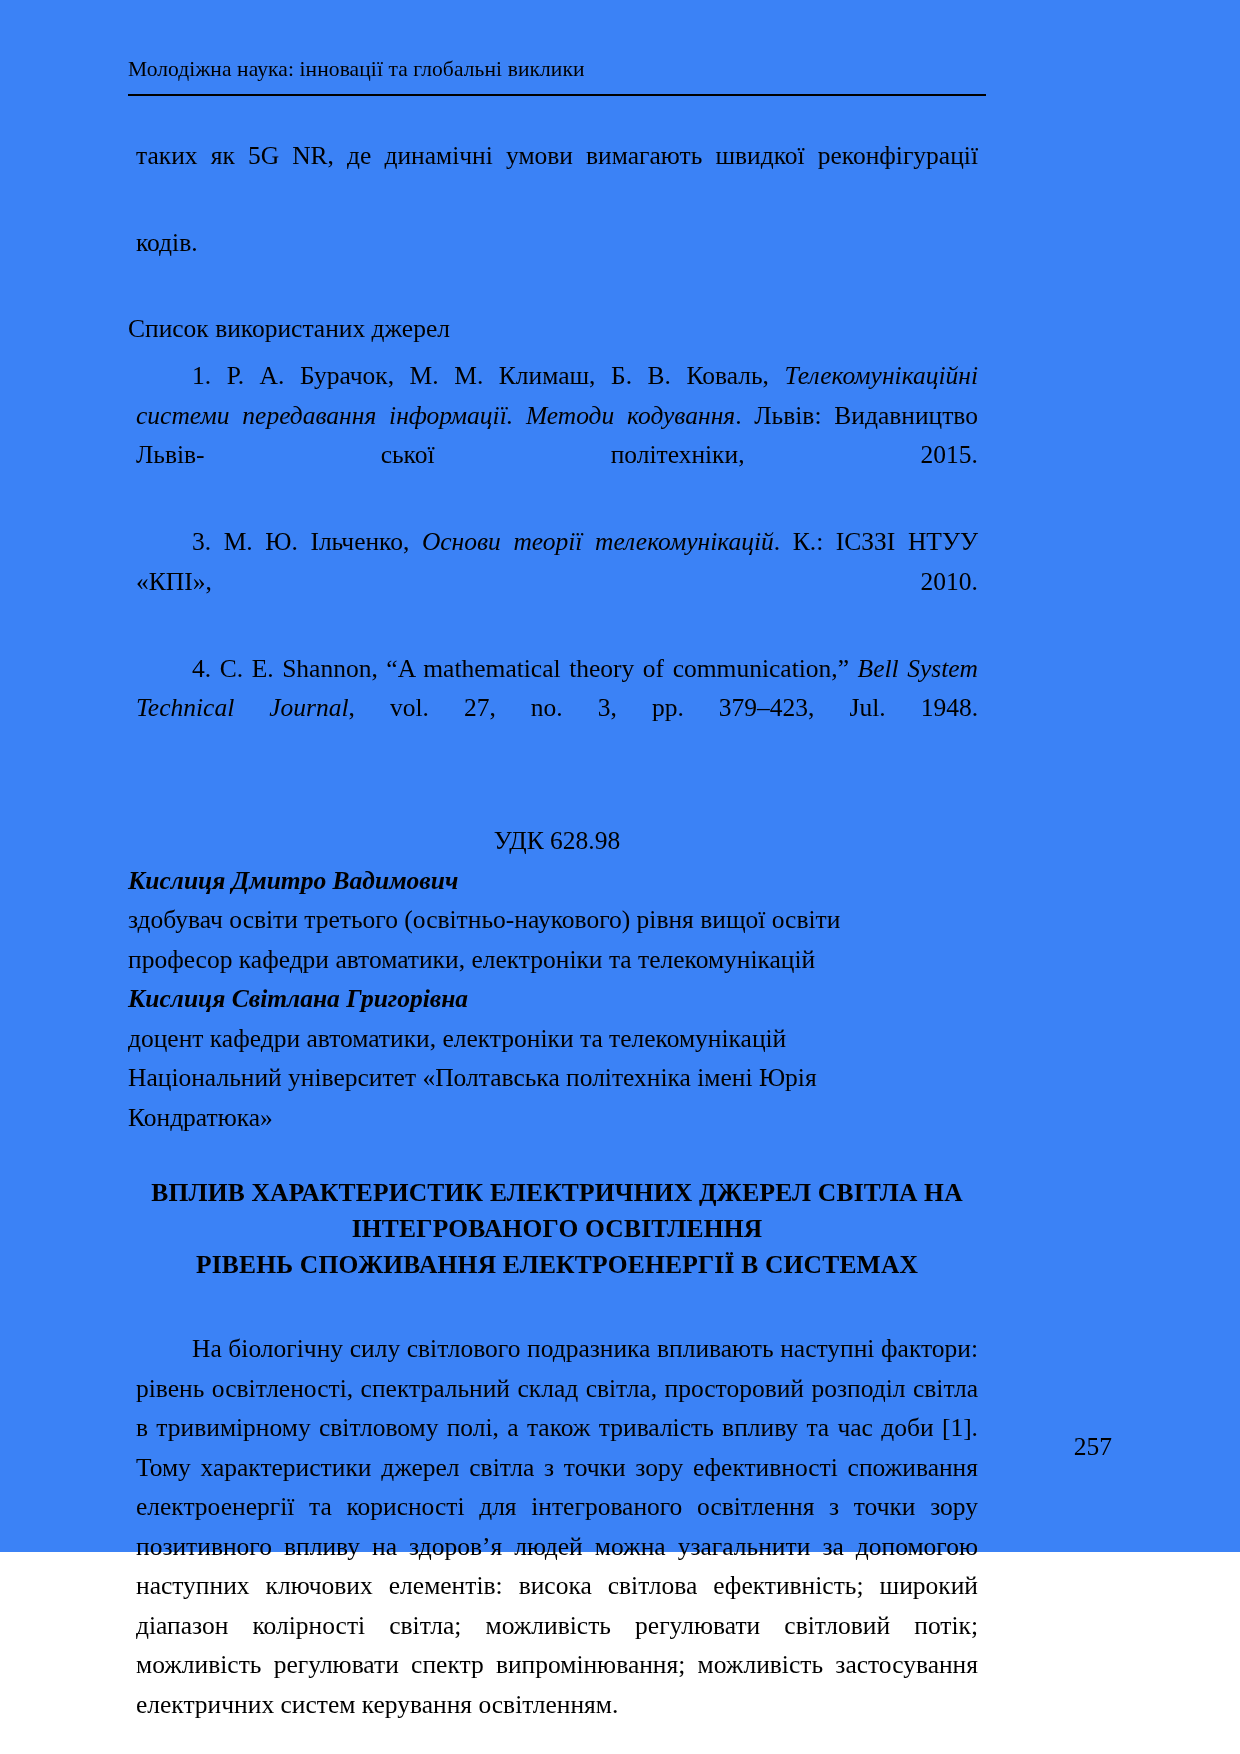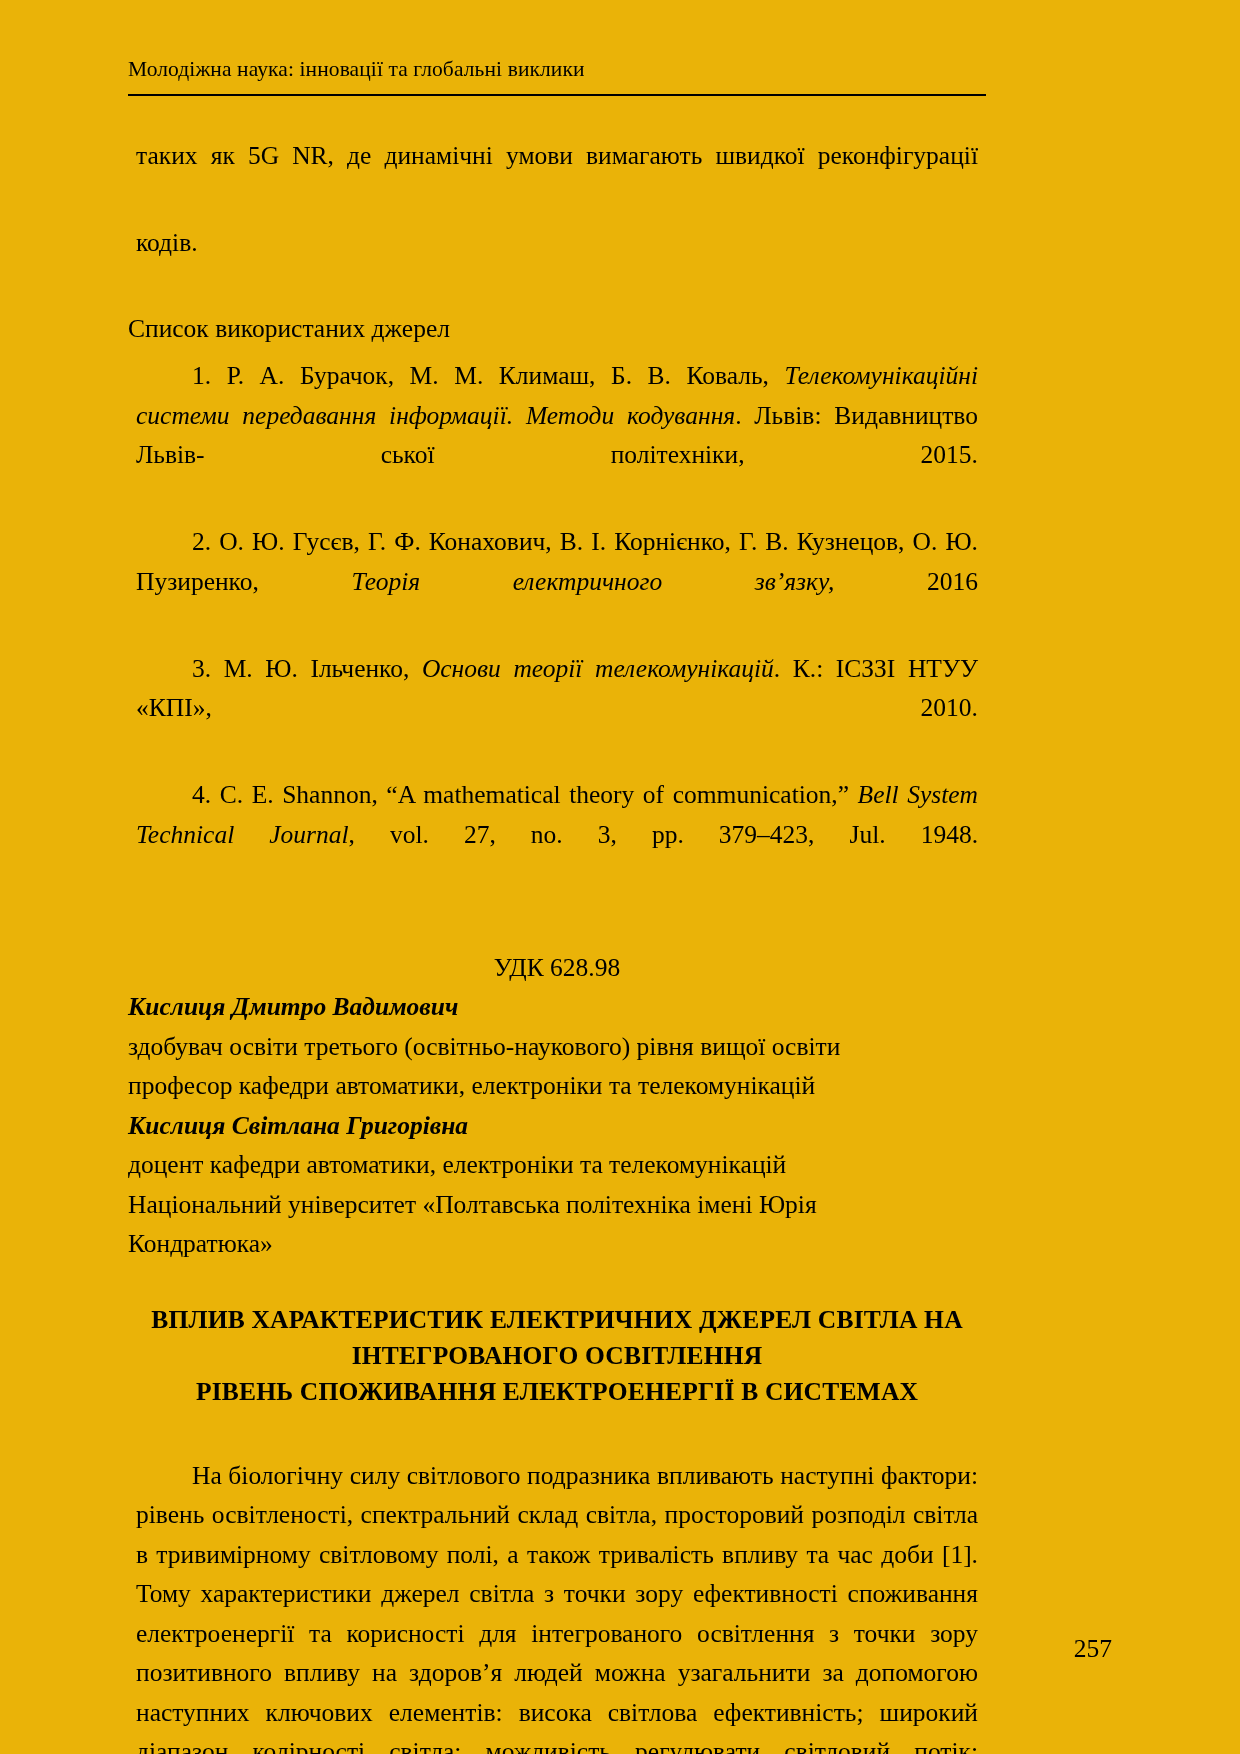--- a/index.html
+++ b/index.html
@@ -12,22 +12,22 @@
     height: 1754px;
     font-family: "Liberation Serif", "DejaVu Serif", serif;
     color: #000000;
     position: relative;
     overflow: hidden;
   }
   .page {
     position: absolute;
     left: 0; top: 0;
     width: 1240px;
-    height: 1754px;
-    background: #eab308;
+    height: 1552px;
+    background: #3b82f6;
   }
   
   .running-head {
     position: absolute;
     left: 128px;
     top: 57px;
     width: 860px;
   }
   .running-head .rh-text {
     font-size: 21.5px;
@@ -116,21 +116,20 @@
 
     <p class="jfull"><span>таких як 5G NR, де динамічні умови вимагають швидкої реконфігурації</span></p>
     <p><span>кодів.</span></p>
 
     <div class="gap-md"></div>
 
     <div class="section-title">Список використаних джерел</div>
 
     <p class="indent jfull"><span>1.</span><span> Р. А. Бурачок, М. М. Климаш, Б. В. Коваль, </span><span class="i">Телекомунікаційні системи передавання інформації. Методи кодування</span><span>. Львів: Видавництво Львів- ської політехніки, 2015.</span></p>
 
-    <p class="indent jfull"><span>2.</span><span> О. Ю. Гусєв, Г. Ф. Конахович, В. І. Корнієнко, Г. В. Кузнецов, О. Ю. Пузиренко, </span><span class="i">Теорія електричного зв’язку,</span><span> 2016</span></p>
 
     <p class="indent jfull"><span>3.</span><span> М. Ю. Ільченко, </span><span class="i">Основи теорії телекомунікацій</span><span>. К.: ІСЗЗІ НТУУ «КПІ», 2010.</span></p>
 
     <p class="indent jfull"><span>4.</span><span> C. E. Shannon, “A mathematical theory of communication,” </span><span class="i">Bell System Technical Journal</span><span>, vol. 27, no. 3, pp. 379–423, Jul. 1948.</span></p>
 
     <div class="gap-lg"></div>
 
     <div class="udc">УДК 628.98</div>
 
     <div class="author-block">

